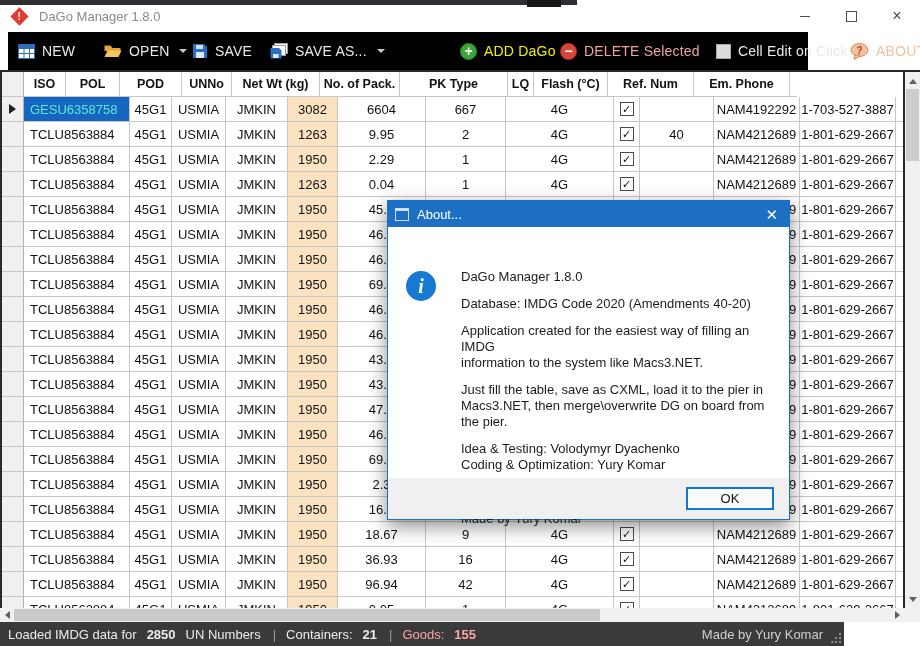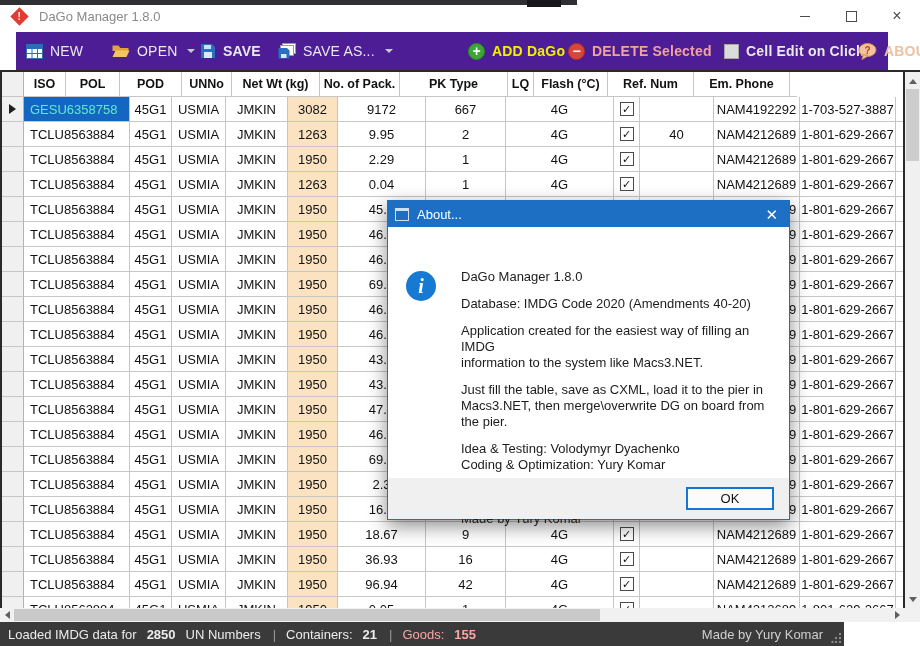--- a/index.html
+++ b/index.html
@@ -15,25 +15,25 @@
   .title-text{margin-left:13px;color:#8a8a8a;font-size:13px}
   .win-controls{margin-left:auto;display:flex;height:100%}
   .wc{width:46px;height:100%;display:flex;align-items:center;justify-content:center;color:#4c4c4c}
   .min-glyph{width:10px;height:1px;background:#4c4c4c}
   .max-glyph{width:9px;height:9px;border:1px solid #4c4c4c}
   .close-glyph{font-size:16px;line-height:1}
   .top-strip{position:absolute;left:0;top:0;width:577px;height:5px;background:#2f2f33;z-index:3}
   .top-blob{position:absolute;left:527px;top:0;width:34px;height:7px;background:#17171a;z-index:4}
 
   
-  .toolbar{position:absolute;left:16px;top:32px;width:872px;height:38px;background:#4c1d95;z-index:2}
+  .toolbar{position:absolute;left:8px;top:32px;width:800px;height:38px;background:#000000;z-index:2}
   .tb{position:absolute;top:0;height:38px;display:flex;align-items:center;gap:7px;
       color:#e9e9e9;font-size:14px;cursor:default;white-space:nowrap}
   .tb .lbl{letter-spacing:.2px}
-  .bold{font-weight:bold}
+  .bold{font-weight:normal}
   .caret{width:0;height:0;border-left:4px solid transparent;border-right:4px solid transparent;
          border-top:4px solid #c9c9c9;margin-left:3px}
   .circle{width:17px;height:17px;border-radius:50%;display:flex;align-items:center;justify-content:center;
           color:#fff;font-weight:bold;font-size:14px;line-height:1;flex:0 0 17px}
   .green{background:#3ba636;border:1px solid #2f8a2b;box-sizing:border-box}
   .red{background:#d8453a;border:1px solid #b13228;box-sizing:border-box}
   .yellow-text{color:#f2ef04}
   .salmon-text{color:#f0a29c}
   .peach-text{color:#eec29f}
   .tb-cb{width:15px;height:15px;background:#dcdcdc;border:1px solid #a8a8a8;box-sizing:border-box}
@@ -210,21 +210,21 @@
     <div>
         <div class="row">
           <div class="cell c-rowhdr">
             <div class="marker"></div>
           </div>
           <div class="cell c-number sel">GESU6358758</div>
           <div class="cell c-iso">45G1</div>
           <div class="cell c-pol">USMIA</div>
           <div class="cell c-pod">JMKIN</div>
           <div class="cell c-unno unno">3082</div>
-          <div class="cell c-net">9172</div>
+          <div class="cell c-net">6604</div>
           <div class="cell c-pack">667</div>
           <div class="cell c-pktype">4G</div>
           <div class="cell c-lq">
             <div class="cb">✓</div>
           </div>
           <div class="cell c-flash"></div>
           <div class="cell c-ref">NAM4192292</div>
           <div class="cell c-phone">1-703-527-3887</div>
           <div class="cell c-sliver"></div>
         </div>

